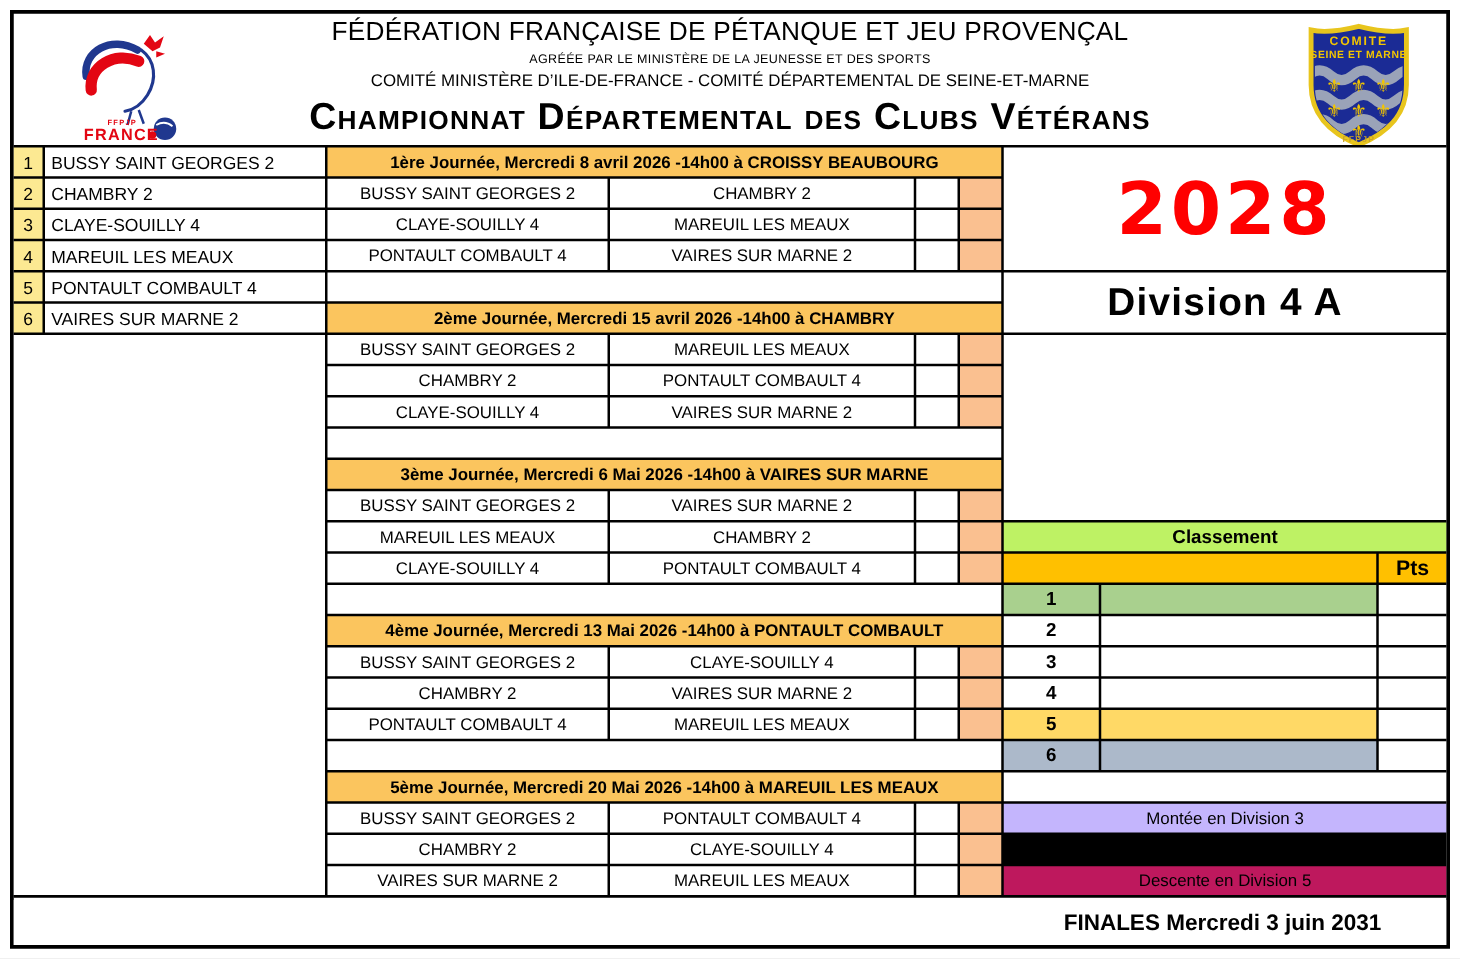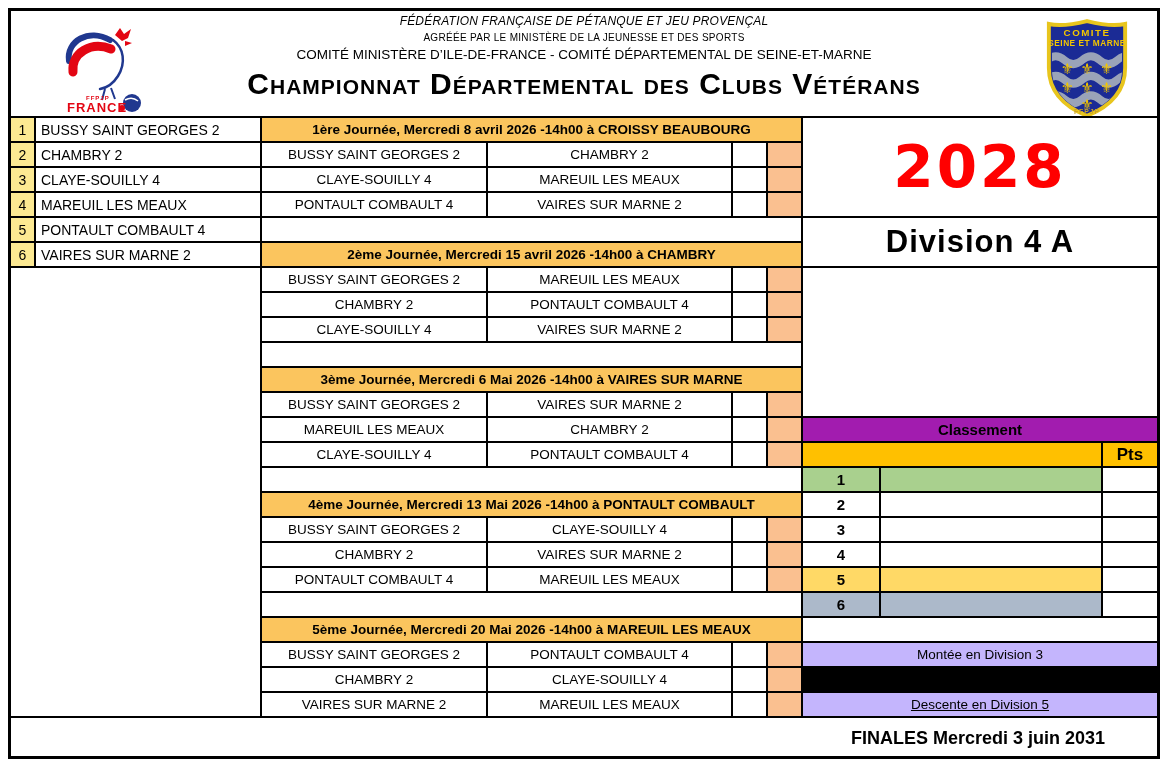--- a/index.html
+++ b/index.html
@@ -2,21 +2,21 @@
 <html><head>
 <meta charset="utf-8">
 <style>
   html,body{margin:0;padding:0;background:#fff;}
   body{width:1168px;height:767px;position:relative;font-family:"Liberation Sans",sans-serif;color:#000;}
   .page{position:absolute;left:8px;top:8px;width:1146px;height:745px;border:3px solid #000;background:#fff;}
 
   
   .header{position:relative;height:105px;}
   .header-text{position:absolute;left:0;right:0;top:3px;text-align:center;}
-  .fed-line{font-size:12px;letter-spacing:.2px;font-style:italic;}
+  .fed-line{font-size:21px;letter-spacing:.2px;}
   .agr-line{font-size:10px;margin-top:4px;letter-spacing:.3px;}
   .com-line{font-size:13.5px;margin-top:4px;}
   .doc-title{font-size:30px;font-weight:bold;font-variant:small-caps;letter-spacing:1px;margin-top:5px;}
   .logo-left{position:absolute;left:42px;top:4px;}
   .logo-right{position:absolute;right:26px;top:7px;}
 
   
   .grid{
     position:absolute;top:105px;left:0;width:1146px;
     display:grid;
@@ -27,31 +27,31 @@
   }
   .cell{background:#fff;display:flex;align-items:center;justify-content:center;
         font-size:13.5px;white-space:nowrap;overflow:hidden;}
   .num{background:#FCE992;font-size:14px;}
   .tname{justify-content:flex-start;padding-left:5px;font-size:14px;}
   .jhead{background:#FBC55E;font-weight:bold;}
   .peach{background:#FAC090;}
   .blank{background:#fff;}
   .year{font-size:58px;font-weight:bold;color:#FF0000;letter-spacing:3px;font-family:"DejaVu Sans",sans-serif;}
   .division{font-size:31px;font-weight:bold;letter-spacing:1px;}
-  .cls-head{background:#a21caf;font-weight:bold;font-size:15px;}
+  .cls-head{background:#bef264;font-weight:bold;font-size:15px;}
   .gold-blank{background:#FFC000;}
   .pts-head{background:#FFC000;font-weight:bold;font-size:17px;}
   .rank{font-weight:bold;font-size:15px;}
   .hl-green{background:#A9D08E;}
   .hl-none{background:#fff;}
   .hl-gold{background:#FFD966;}
   .hl-grey{background:#ACB9CA;}
   .lg-0{background:#c4b5fd;}
   .lg-1{background:#FFD34D;}
-  .lg-2{background:#c4b5fd;text-decoration:underline;}
+  .lg-2{background:#be185d;}
 
   
   .finales{position:absolute;left:0;right:0;bottom:0;height:36px;background:#fff;
            display:flex;align-items:center;justify-content:flex-end;padding-right:52px;
            font-weight:bold;font-size:18px;}
 </style>
 </head>
 <body>
 
 <div class="page">

